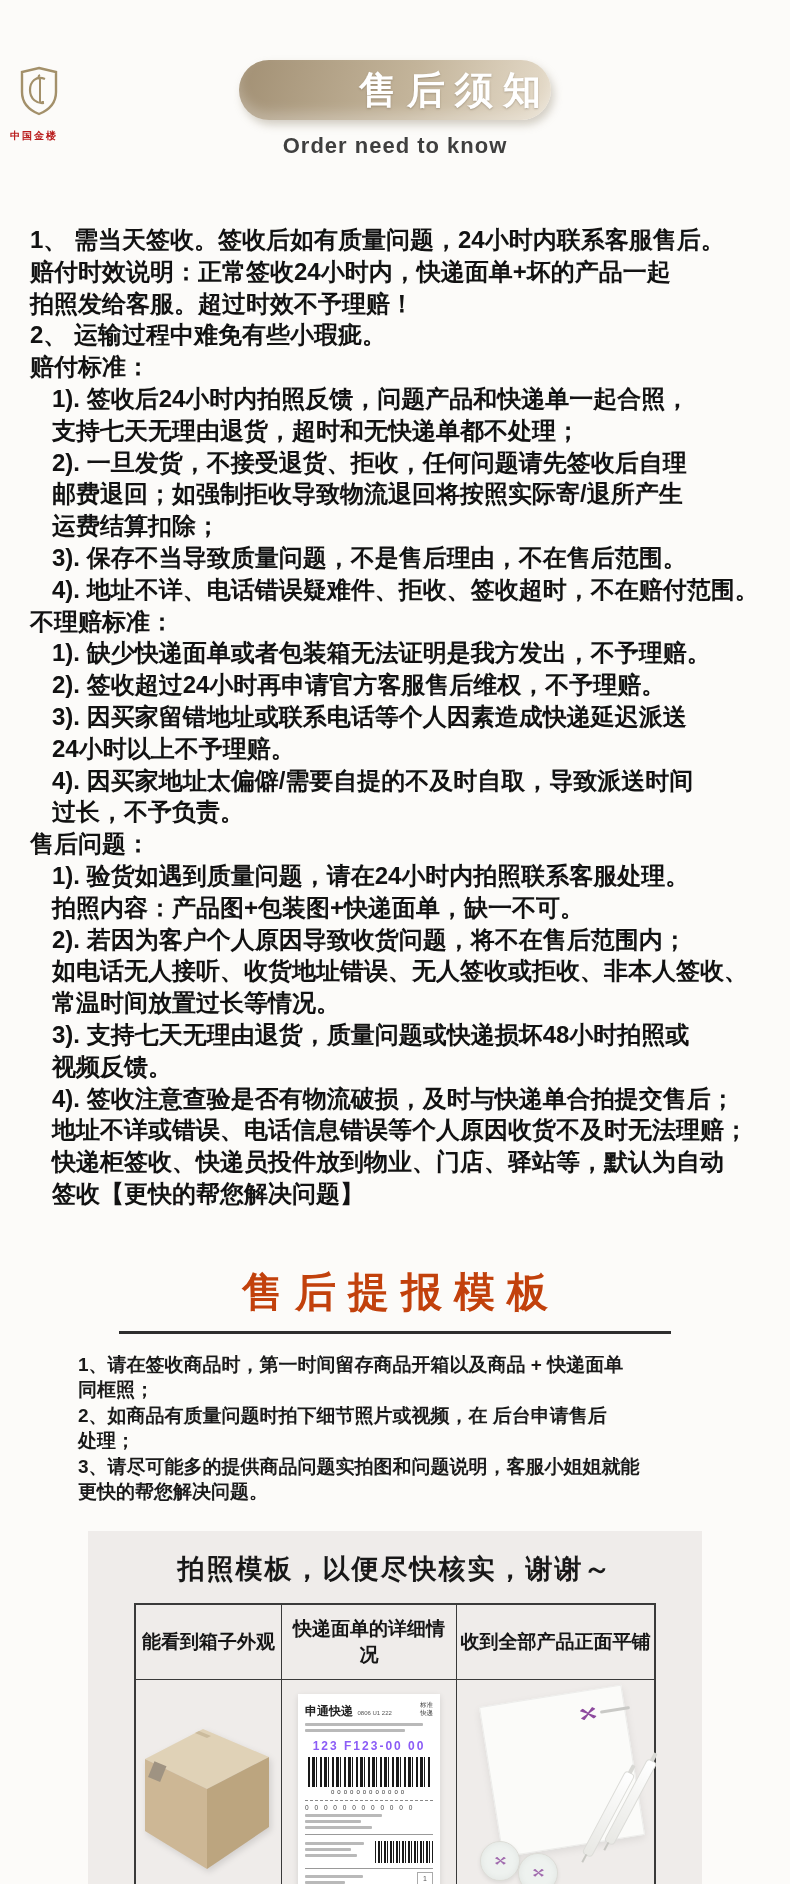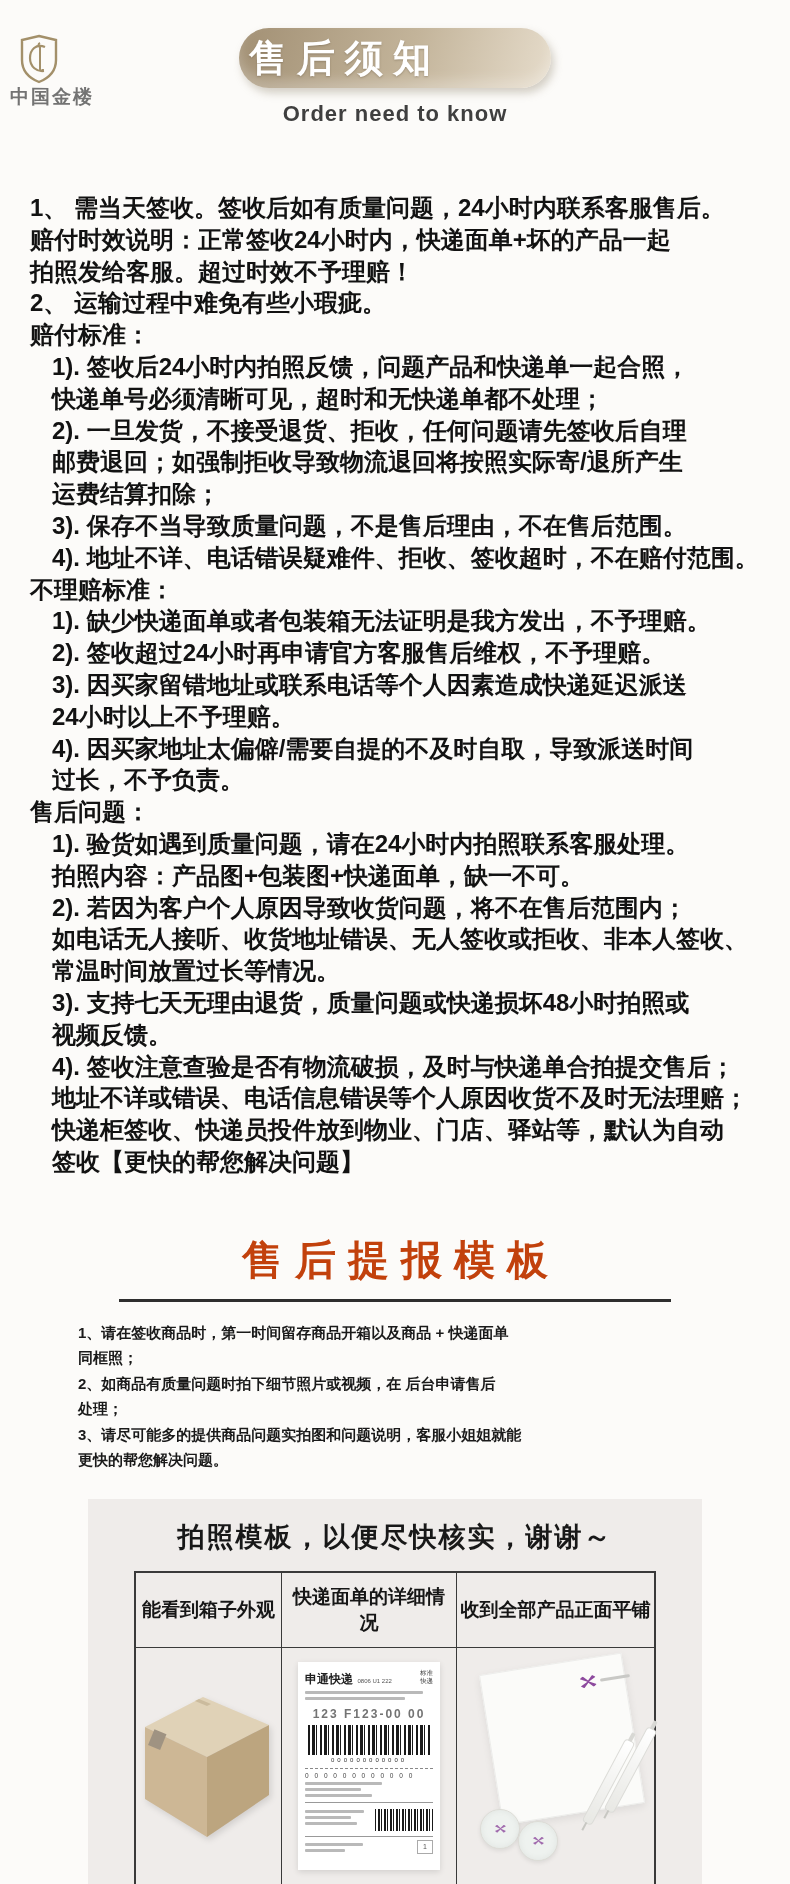--- a/index.html
+++ b/index.html
@@ -3,40 +3,40 @@
 <meta charset="utf-8">
 <style>
   html,body{margin:0;padding:0;}
   body{font-family:"Liberation Sans",sans-serif;background:#ffffff;}
   .page{position:relative;width:790px;height:1884px;background:#fcfbf9;overflow:hidden;color:#141414;}
 
   
   .hdr{position:relative;height:152px;}
   .logo{position:absolute;left:10px;top:6px;width:110px;text-align:left;}
   .logo svg{display:block;margin-left:9px;}
-  .logo-text{font-size:19px;letter-spacing:2px;color:#737373;margin-top:0;font-weight:600;}
-  .banner{width:312px;height:60px;margin:28px auto 0;border-radius:32px;
+  .logo-text{font-size:10px;letter-spacing:2px;color:#b91c1c;margin-top:13px;font-weight:600;}
+  .banner{width:312px;height:60px;margin:60px auto 0;border-radius:32px;
           background:linear-gradient(105deg,#a29074 0%,#c3b49a 55%,#e6dccb 100%);
           box-shadow:3px 5px 9px rgba(160,150,130,.45), inset 0 -8px 12px rgba(255,255,255,.25);
-          display:flex;align-items:center;justify-content:flex-start;}
+          display:flex;align-items:center;justify-content:flex-end;}
   .banner-title{color:#fff;font-size:38px;font-weight:bold;letter-spacing:10px;text-indent:10px;
                 text-shadow:0 1px 2px rgba(90,75,55,.35);}
   .subtitle{text-align:center;margin-top:13px;font-size:22px;font-weight:bold;color:#3f3f3f;letter-spacing:1px;}
 
   
   .notice{margin:12px 10px 0 30px;font-size:24px;line-height:31.8px;font-weight:600;color:#121212;}
   .nline{white-space:nowrap;}
   .ind0{padding-left:0;}
   .ind1{padding-left:22px;}
 
   
   .tpl-title{margin-top:58px;text-align:center;font-size:41px;font-weight:600;color:#c2410c;
              letter-spacing:12px;text-indent:12px;line-height:48px;}
   .tpl-rule{width:552px;height:3px;background:#2e2e2e;margin:15px auto 0;}
-  .tpl-body{margin:18px 30px 0 78px;font-size:15px;line-height:25.5px;font-weight:600;color:#1a1a1a;}
+  .tpl-body{margin:18px 30px 0 78px;font-size:19px;line-height:25.5px;font-weight:600;color:#1a1a1a;}
 
   
   .photo-panel{width:614px;margin:26px auto 0;background:#efecea;padding:20px 0 22px;}
   .panel-title{text-align:center;font-size:27px;font-weight:bold;color:#181818;letter-spacing:2px;}
   .ptable{width:522px;margin:16px auto 0;border-collapse:collapse;border:2px solid #3a3a3a;}
   .ptable td{border:1px solid #3a3a3a;text-align:center;vertical-align:middle;}
   .col1{width:142px;} .col2{width:185px;} .col3{width:195px;}
   .pt-head td{font-size:19px;font-weight:bold;padding:11px 2px;color:#161616;}
   .pt-img td{height:228px;padding:4px;}
 
@@ -44,21 +44,21 @@
   .art-box{display:block;margin:0 auto;filter:drop-shadow(2px 3px 3px rgba(0,0,0,.12));}
 
   
   .label-card{width:142px;height:208px;background:#fff;margin:0 auto;box-shadow:0 2px 6px rgba(0,0,0,.12);
               padding:7px 7px 5px;box-sizing:border-box;text-align:left;}
   .lc-row1{display:flex;justify-content:space-between;align-items:flex-start;}
   .lc-brand{font-size:12px;font-weight:bold;color:#222;}
   .lc-code{font-size:6px;color:#555;margin-top:1px;}
   .lc-svc{font-size:6.5px;color:#444;text-align:right;line-height:8px;white-space:pre-line;}
   .bar{height:3px;background:#b9b9b9;margin-top:3px;border-radius:1px;}
-  .lc-sort{font-size:12px;font-weight:bold;letter-spacing:2px;color:#737373;text-align:center;margin-top:7px;}
+  .lc-sort{font-size:12px;font-weight:bold;letter-spacing:2px;color:#8b5cf6;text-align:center;margin-top:7px;}
   .barcode{height:30px;margin:4px 3px 0;background:repeating-linear-gradient(90deg,#191919 0 2px,transparent 2px 4px,#191919 4px 7px,transparent 7px 8px,#191919 8px 9px,transparent 9px 12px);}
   .lc-digits{font-size:6px;letter-spacing:3px;text-align:center;color:#333;margin-top:2px;}
   .dashrow{border-top:1px dashed #888;margin-top:5px;padding-top:3px;font-size:6.5px;color:#444;letter-spacing:2px;white-space:nowrap;overflow:hidden;}
   .lc-sec2{border-top:1px solid #999;margin-top:5px;padding-top:4px;display:flex;gap:5px;}
   .lc-sec2 .left{flex:1;}
   .barcode-sm{width:58px;height:22px;background:repeating-linear-gradient(90deg,#191919 0 1px,transparent 1px 3px,#191919 3px 5px,transparent 5px 6px);margin-top:2px;}
   .lc-bottom{border-top:1px solid #999;margin-top:5px;padding-top:3px;display:flex;justify-content:space-between;}
   .lc-bottom .bar{width:58px;}
   .lc-qty{width:14px;height:12px;border:1px solid #aaa;font-size:7px;color:#555;text-align:center;line-height:12px;}
 
@@ -108,21 +108,21 @@
       <div class="nline ind0">赔付时效说明：正常签收24小时内，快递面单+坏的产品一起</div>
 
       <div class="nline ind0">拍照发给客服。超过时效不予理赔！</div>
 
       <div class="nline ind0">2、 运输过程中难免有些小瑕疵。</div>
 
       <div class="nline ind0">赔付标准：</div>
 
       <div class="nline ind1">1). 签收后24小时内拍照反馈，问题产品和快递单一起合照，</div>
 
-      <div class="nline ind1">快递单号必须清晰可见，超时和无快递单都不处理；</div>
+      <div class="nline ind1">支持七天无理由退货，超时和无快递单都不处理；</div>
 
       <div class="nline ind1">2). 一旦发货，不接受退货、拒收，任何问题请先签收后自理</div>
 
       <div class="nline ind1">邮费退回；如强制拒收导致物流退回将按照实际寄/退所产生</div>
 
       <div class="nline ind1">运费结算扣除；</div>
 
       <div class="nline ind1">3). 保存不当导致质量问题，不是售后理由，不在售后范围。</div>
 
       <div class="nline ind1">4). 地址不详、电话错误疑难件、拒收、签收超时，不在赔付范围。</div>

